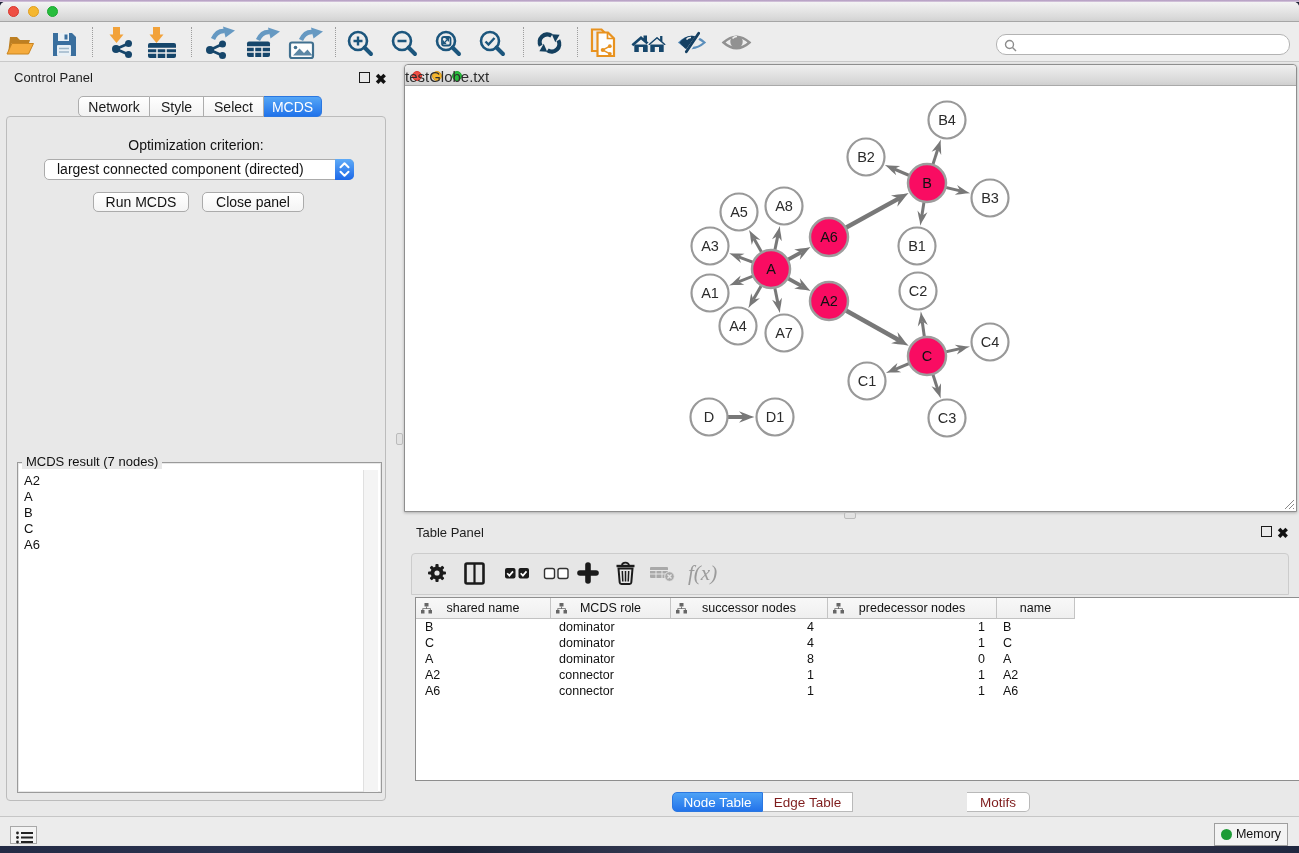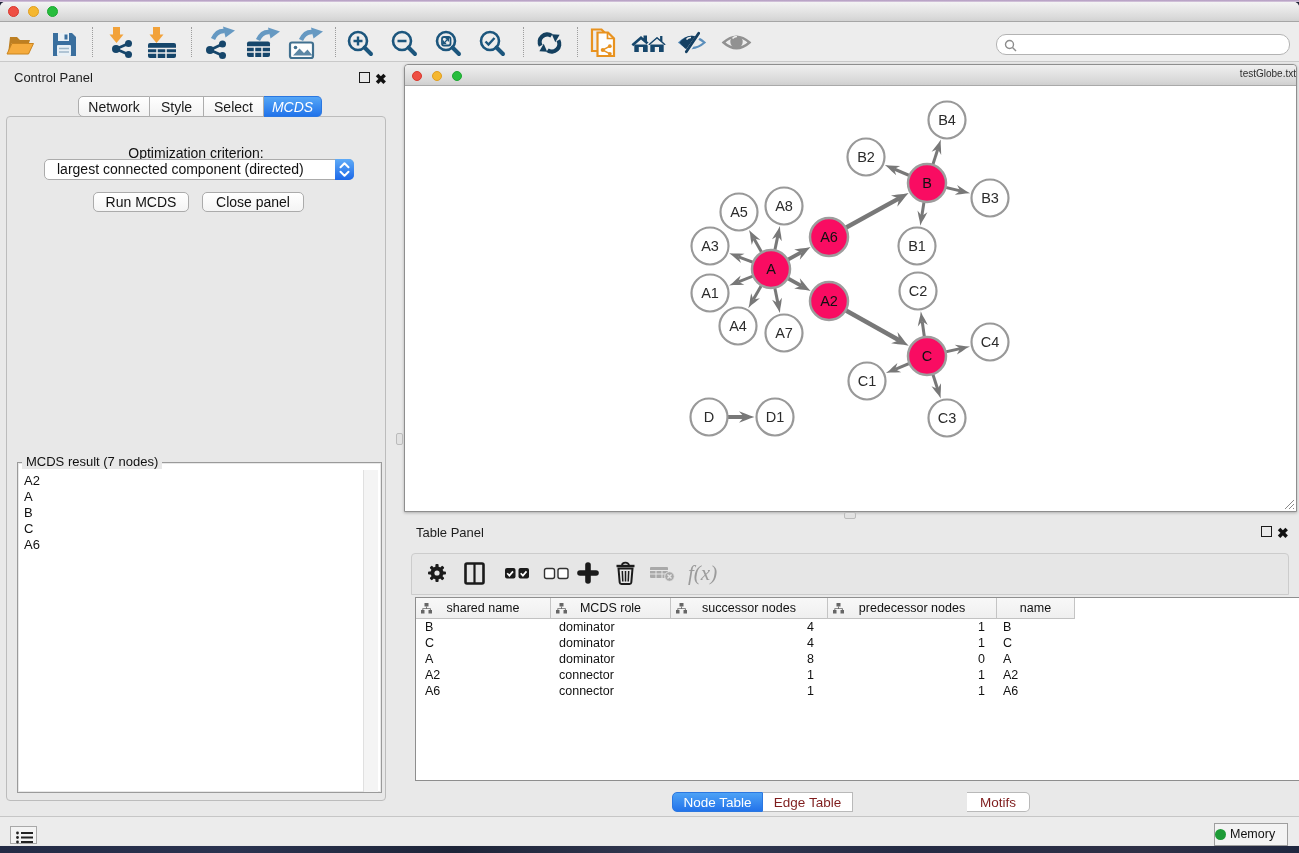--- a/index.html
+++ b/index.html
@@ -28,43 +28,43 @@
 
 #cp-title { position:absolute; left:14px; top:68px; font-size:13px; color:#1e1e1e; }
 .winbtns { position:absolute; top:69px; font-size:12px; color:#111; }
 #cp-pane { position:absolute; left:6px; top:114px; width:380px; height:685px;
   background:#e8e8e8; border:1px solid #bcbcbc; border-radius:4px; }
 .tabrow { position:absolute; top:94px; height:21px; display:flex; }
 .tab { height:21px; line-height:20px; text-align:center; font-size:14px; color:#1a1a1a;
   background:linear-gradient(#ffffff,#f2f2f2); border:1px solid #adadad; border-left:none; }
 .tab.first { border-left:1px solid #adadad; border-radius:5px 0 0 5px; }
 .tab.last { border-radius:0 5px 5px 0; }
-.tab.sel { background:linear-gradient(#55a6f6,#2173ea); color:#fff; border-color:#2b77e0;font-style:italic; }
-#opt-label { position:absolute; left:6px; top:135px; width:380px; text-align:center; font-size:14px; color:#111;margin-top:8px; }
+.tab.sel { background:linear-gradient(#55a6f6,#2173ea); color:#fff; border-color:#2b77e0; }
+#opt-label { position:absolute; left:6px; top:135px; width:380px; text-align:center; font-size:14px; color:#111; }
 #dropdown { position:absolute; left:44px; top:157px; width:310px; height:21px;
   background:#fff; border:1px solid #ababab; border-radius:5px; font-size:14px; color:#111;
   line-height:19px; padding-left:12px; }
 #dd-btn { position:absolute; right:-1px; top:-1px; width:19px; height:21px;
   background:linear-gradient(#5fabf7,#1c68e8); border-radius:0 5px 5px 0; }
 .btn { position:absolute; top:190px; height:20px; background:linear-gradient(#ffffff,#f4f4f4);
   border:1px solid #ababab; border-radius:5px; font-size:14px; color:#111;
   text-align:center; line-height:18px; }
 #grp { position:absolute; left:17px; top:460px; width:365px; height:331px; border:1px solid #9a9a9a; }
 #grp-label { position:absolute; left:4px; top:-9px; background:#e8e8e8; padding:0 4px; font-size:13px; color:#111; }
 #grp-list { position:absolute; left:1px; top:1px; width:361px; height:327px; background:#fff;
   font-size:13px; color:#111; line-height:16px; padding:9px 0 0 5px; }
 #grp-scroll { position:absolute; right:3px; top:7px; width:15px; height:322px; background:#f4f4f4; border-left:1px solid #e0e0e0; }
 
 #netwin { position:absolute; left:404px; top:62px; width:893px; height:448px;
   background:#fff; border:1px solid #8e8e8e; border-radius:4px 4px 0 0;
   box-shadow:0 1px 3px rgba(0,0,0,0.25); }
 #net-title { position:absolute; left:0; top:0; width:100%; height:21px;
   background:linear-gradient(#f0f0f0,#d8d8d8 80%,#cfcfcf); border-bottom:1px solid #a9a9a9;
   border-radius:4px 4px 0 0; }
-#net-title .t { position:absolute; top:3px; width:100%; text-align:right; font-size:10px; color:#2e2e2e; }
+#net-title .t { position:absolute; top:3px; width:100%; text-align:left; font-size:15px; color:#2e2e2e; }
 
 #tp-title { position:absolute; left:416px; top:523px; font-size:13px; color:#1e1e1e; }
 #tp-toolbar { position:absolute; left:411px; top:551px; width:878px; height:42px;
   background:#e6e6e6; border:1px solid #cccccc; border-radius:4px 4px 0 0; }
 #tp-table { position:absolute; left:415px; top:595px; width:957px; height:184px;
   background:#fff; border:1px solid #8e8e8e; }
 #tp-header { position:absolute; left:0; top:0; width:659px; height:21px;
   background:linear-gradient(#f8f8f8,#efefef); border-bottom:1px solid #c2c2c2; }
 .hcell { position:absolute; top:0; height:21px; border-right:1px solid #c4c4c4;
   font-size:12.5px; color:#111; text-align:center; line-height:20px; }
@@ -73,21 +73,21 @@
 .btab { position:absolute; top:790px; height:20px; line-height:19px; text-align:center;
   font-size:13.5px; color:#7f1d1d; background:#fff; border:1px solid #b9b9b9; border-left:none; }
 .btab.first { border-left:1px solid #b9b9b9; border-radius:5px 0 0 5px; }
 .btab.last { border-radius:0 5px 5px 0; }
 .btab.sel { background:linear-gradient(#4da2f6,#2373ea); color:#fff; border-color:#2b77e0; }
 
 #statusbar { position:absolute; left:0; top:814px; width:1299px; height:29px;
   background:#ececec; border-top:1px solid #c6c6c6; }
 #mem-btn { position:absolute; right:11px; top:6px; width:74px; height:23px;
   background:#f3f3f3; border:1px solid #9e9e9e; font-size:12.5px; color:#111;
-  line-height:21px; }
+  line-height:21px; text-align:center; }
 #list-btn { position:absolute; left:10px; top:9px; width:27px; height:18px;
   background:#f3f3f3; border:1px solid #a8a8a8; }
 </style>
 </head>
 <body>
 <div id="wall-top"></div>
 <div id="wall-bot"></div>
 <div id="app">
 
   <div id="titlebar">

